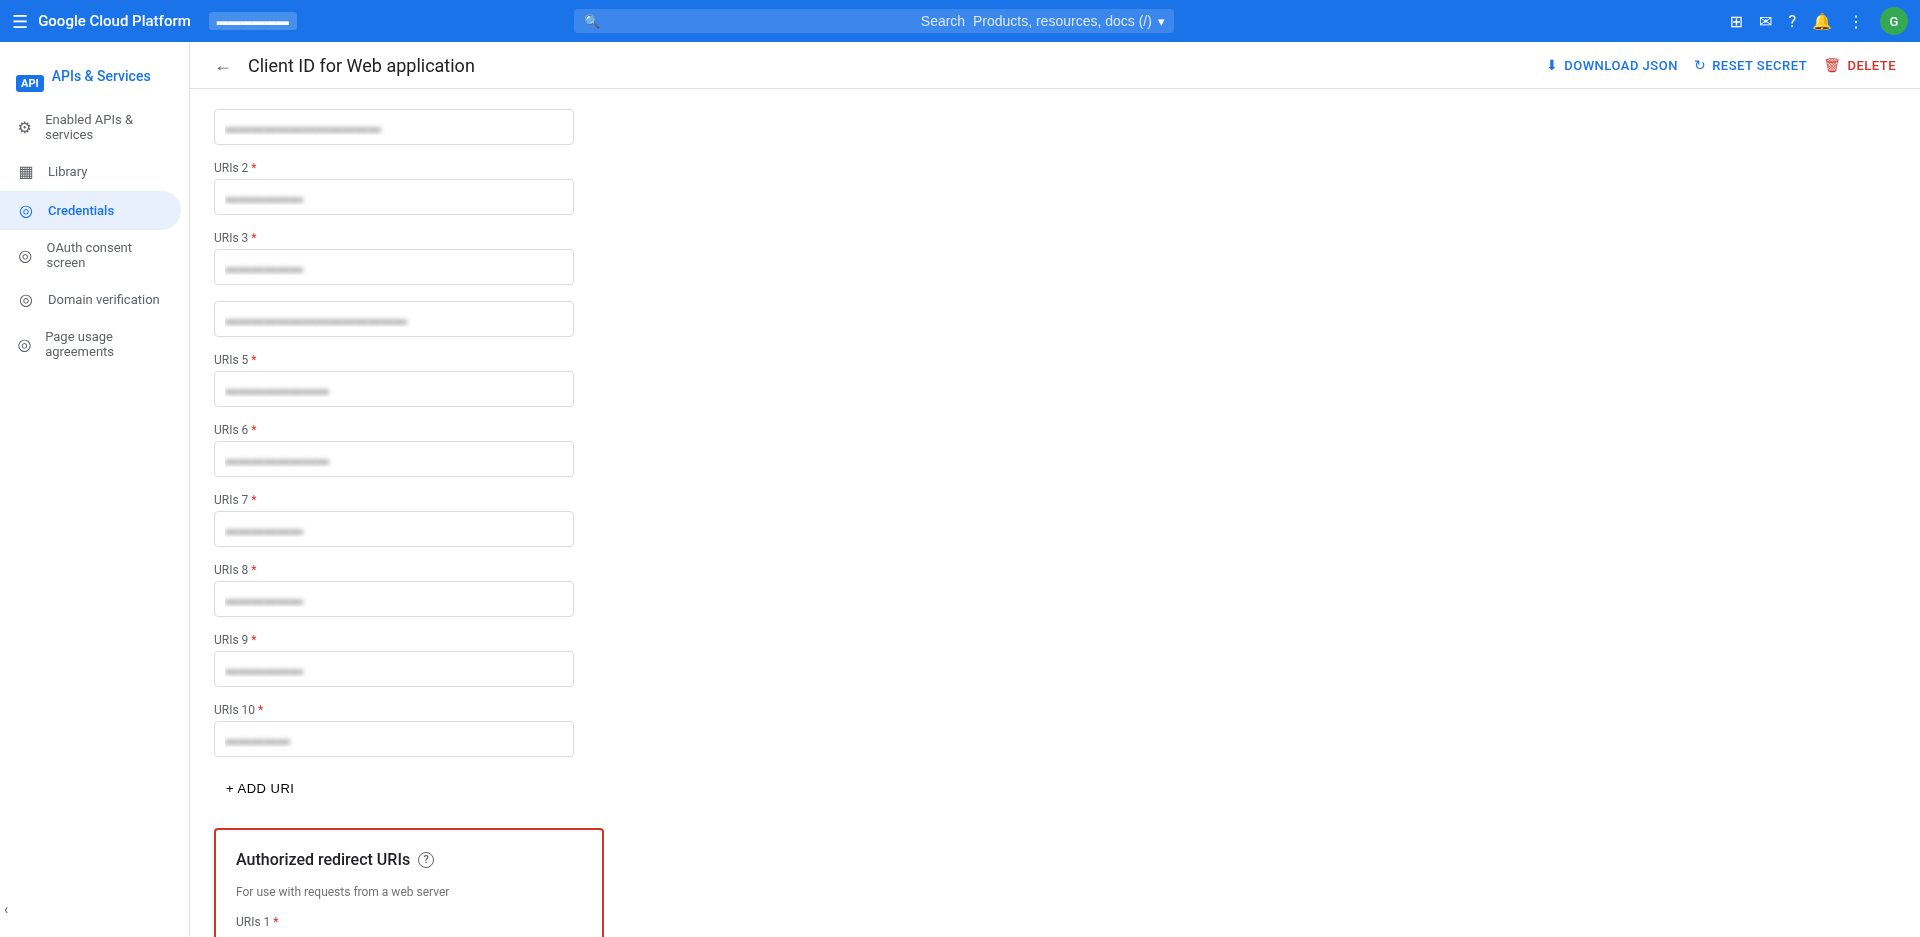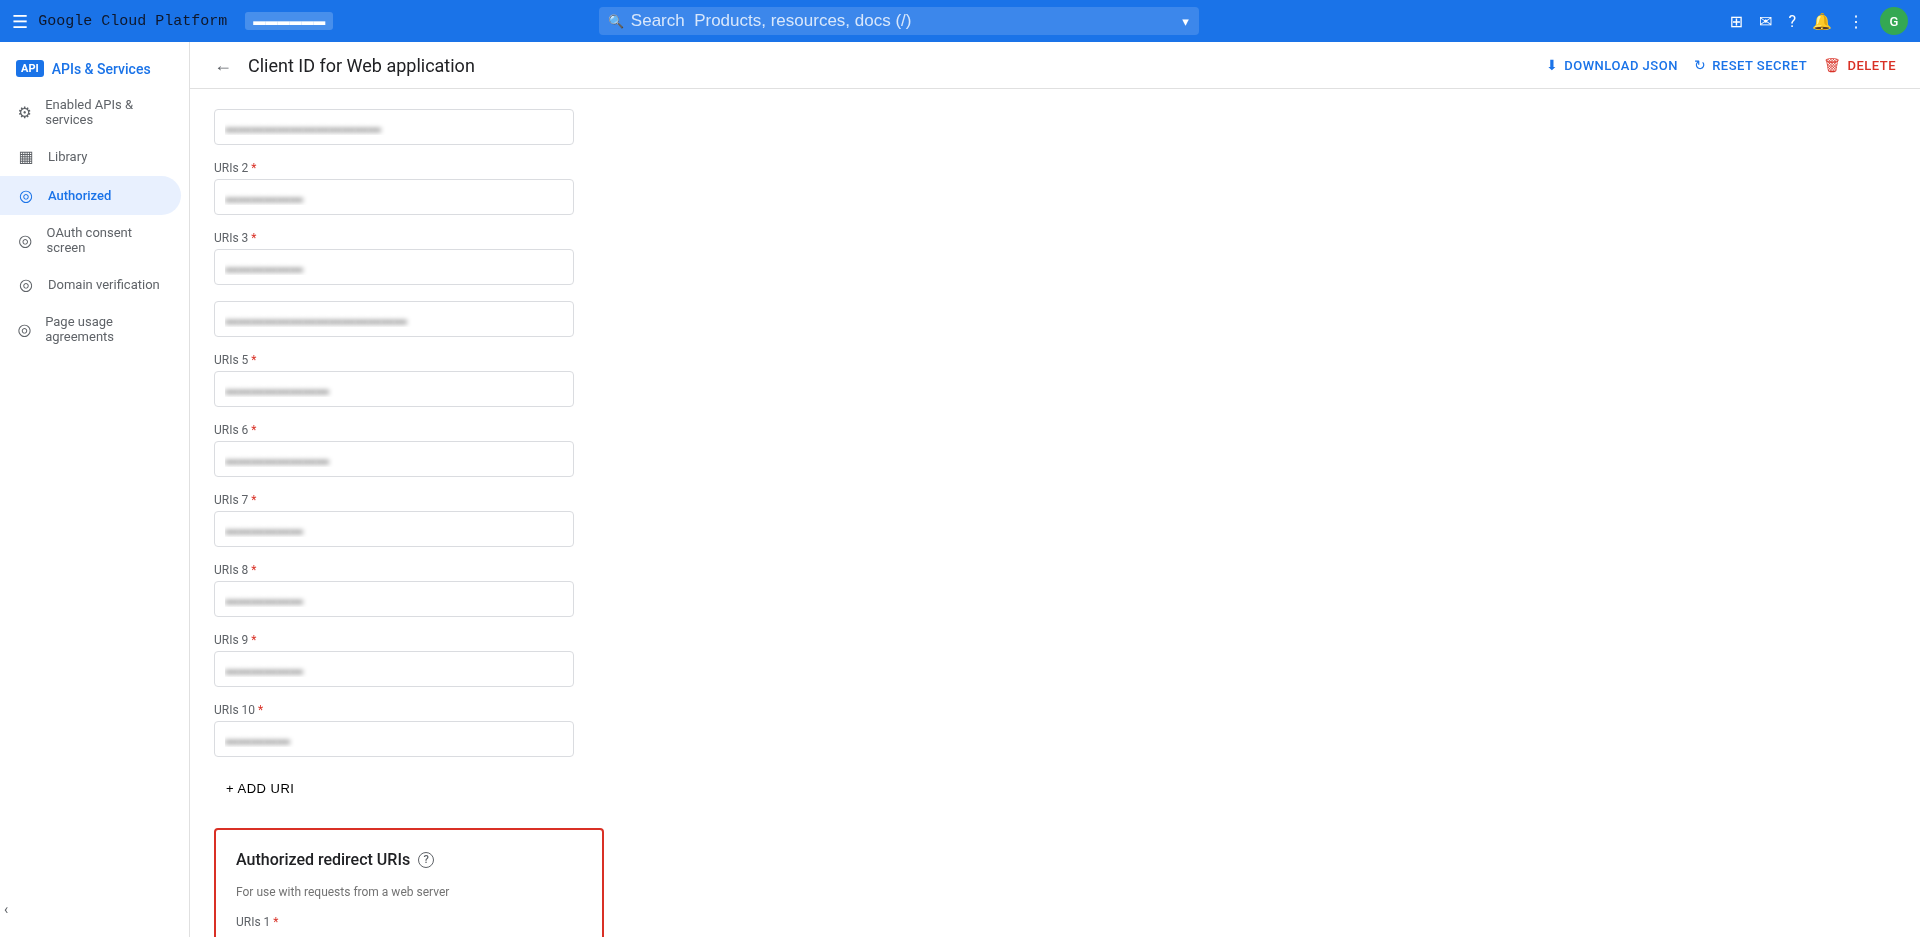--- a/index.html
+++ b/index.html
@@ -11,21 +11,21 @@
       align-items: center;
       background: #1a73e8;
       height: 42px;
       padding: 0 12px;
       position: fixed;
       top: 0; left: 0; right: 0;
       z-index: 100;
     }
     .top-nav-left { display: flex; align-items: center; gap: 10px; }
     .hamburger { color: white; font-size: 18px; cursor: pointer; }
-    .brand-title { color: #0f172a; font-size: 15px; font-weight: 500; font-family: Liberation Mono, monospace; }
+    .brand-title { color: #ffffff; font-size: 15px; font-weight: 500; }
     .project-chip {
       background: rgba(255,255,255,0.2);
       border-radius: 3px;
       padding: 2px 8px;
       color: white;
       font-size: 12px;
       margin-left: 8px;
     }
     .search-bar {
       flex: 1;
@@ -36,22 +36,23 @@
       background: rgba(255,255,255,0.15);
       border-radius: 4px;
       padding: 4px 10px;
       gap: 6px;
     }
     .search-bar input {
       background: transparent;
       border: none;
       outline: none;
       color: #000000;
-      font-size: 17px;
+      font-size: 14px;
       width: 100%;
+      text-align: right;
     }
     .search-bar input::placeholder { color: rgba(255,255,255,0.8); }
     .nav-icons { display: flex; align-items: center; gap: 16px; margin-left: auto; }
     .nav-icon { color: white; font-size: 16px; cursor: pointer; }
     .avatar { width: 28px; height: 28px; border-radius: 50%; background: #34a853; display: flex; align-items: center; justify-content: center; color: white; font-size: 13px; font-weight: 500; }
 
     
     .layout { display: flex; margin-top: 42px; height: calc(100vh - 42px); }
 
     
@@ -239,35 +240,35 @@
     <span class="nav-icon">🔔</span>
     <span class="nav-icon">⋮</span>
     <div class="avatar">G</div>
   </div>
 </nav>
 
 <div class="layout">
 
   <aside class="sidebar">
     <div class="sidebar-header">
-      <span style="background:#1a73e8;color:white;padding:2px 5px;border-radius:3px;font-size:11px;font-weight:700;">API</span>
+      <span style="background:#1a73e8;color:white;padding:2px 5px;border-radius:3px;font-size:11px;font-weight:700;margin-top:15px;">API</span>
       <span>APIs &amp; Services</span>
     </div>
 
     <div class="sidebar-item">
       <span class="icon">⚙</span>
       <span>Enabled APIs &amp; services</span>
     </div>
     <div class="sidebar-item">
       <span class="icon">▦</span>
       <span>Library</span>
     </div>
     <div class="sidebar-item active">
       <span class="icon">◎</span>
-      <span>Authorized</span>
+      <span>Credentials</span>
     </div>
     <div class="sidebar-item">
       <span class="icon">◎</span>
       <span>OAuth consent screen</span>
     </div>
     <div class="sidebar-item">
       <span class="icon">◎</span>
       <span>Domain verification</span>
     </div>
     <div class="sidebar-item">

